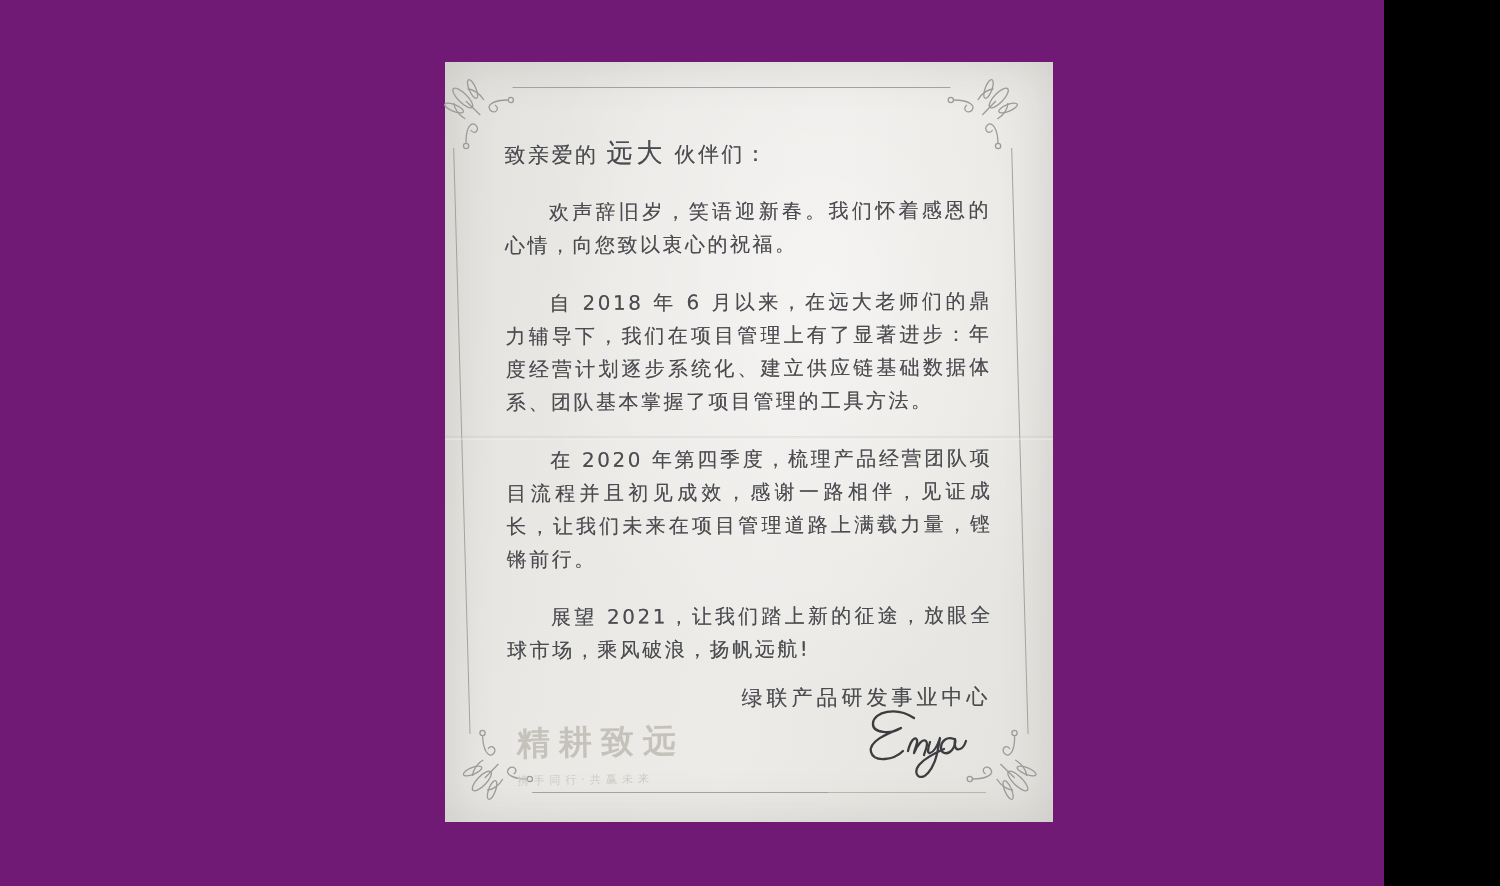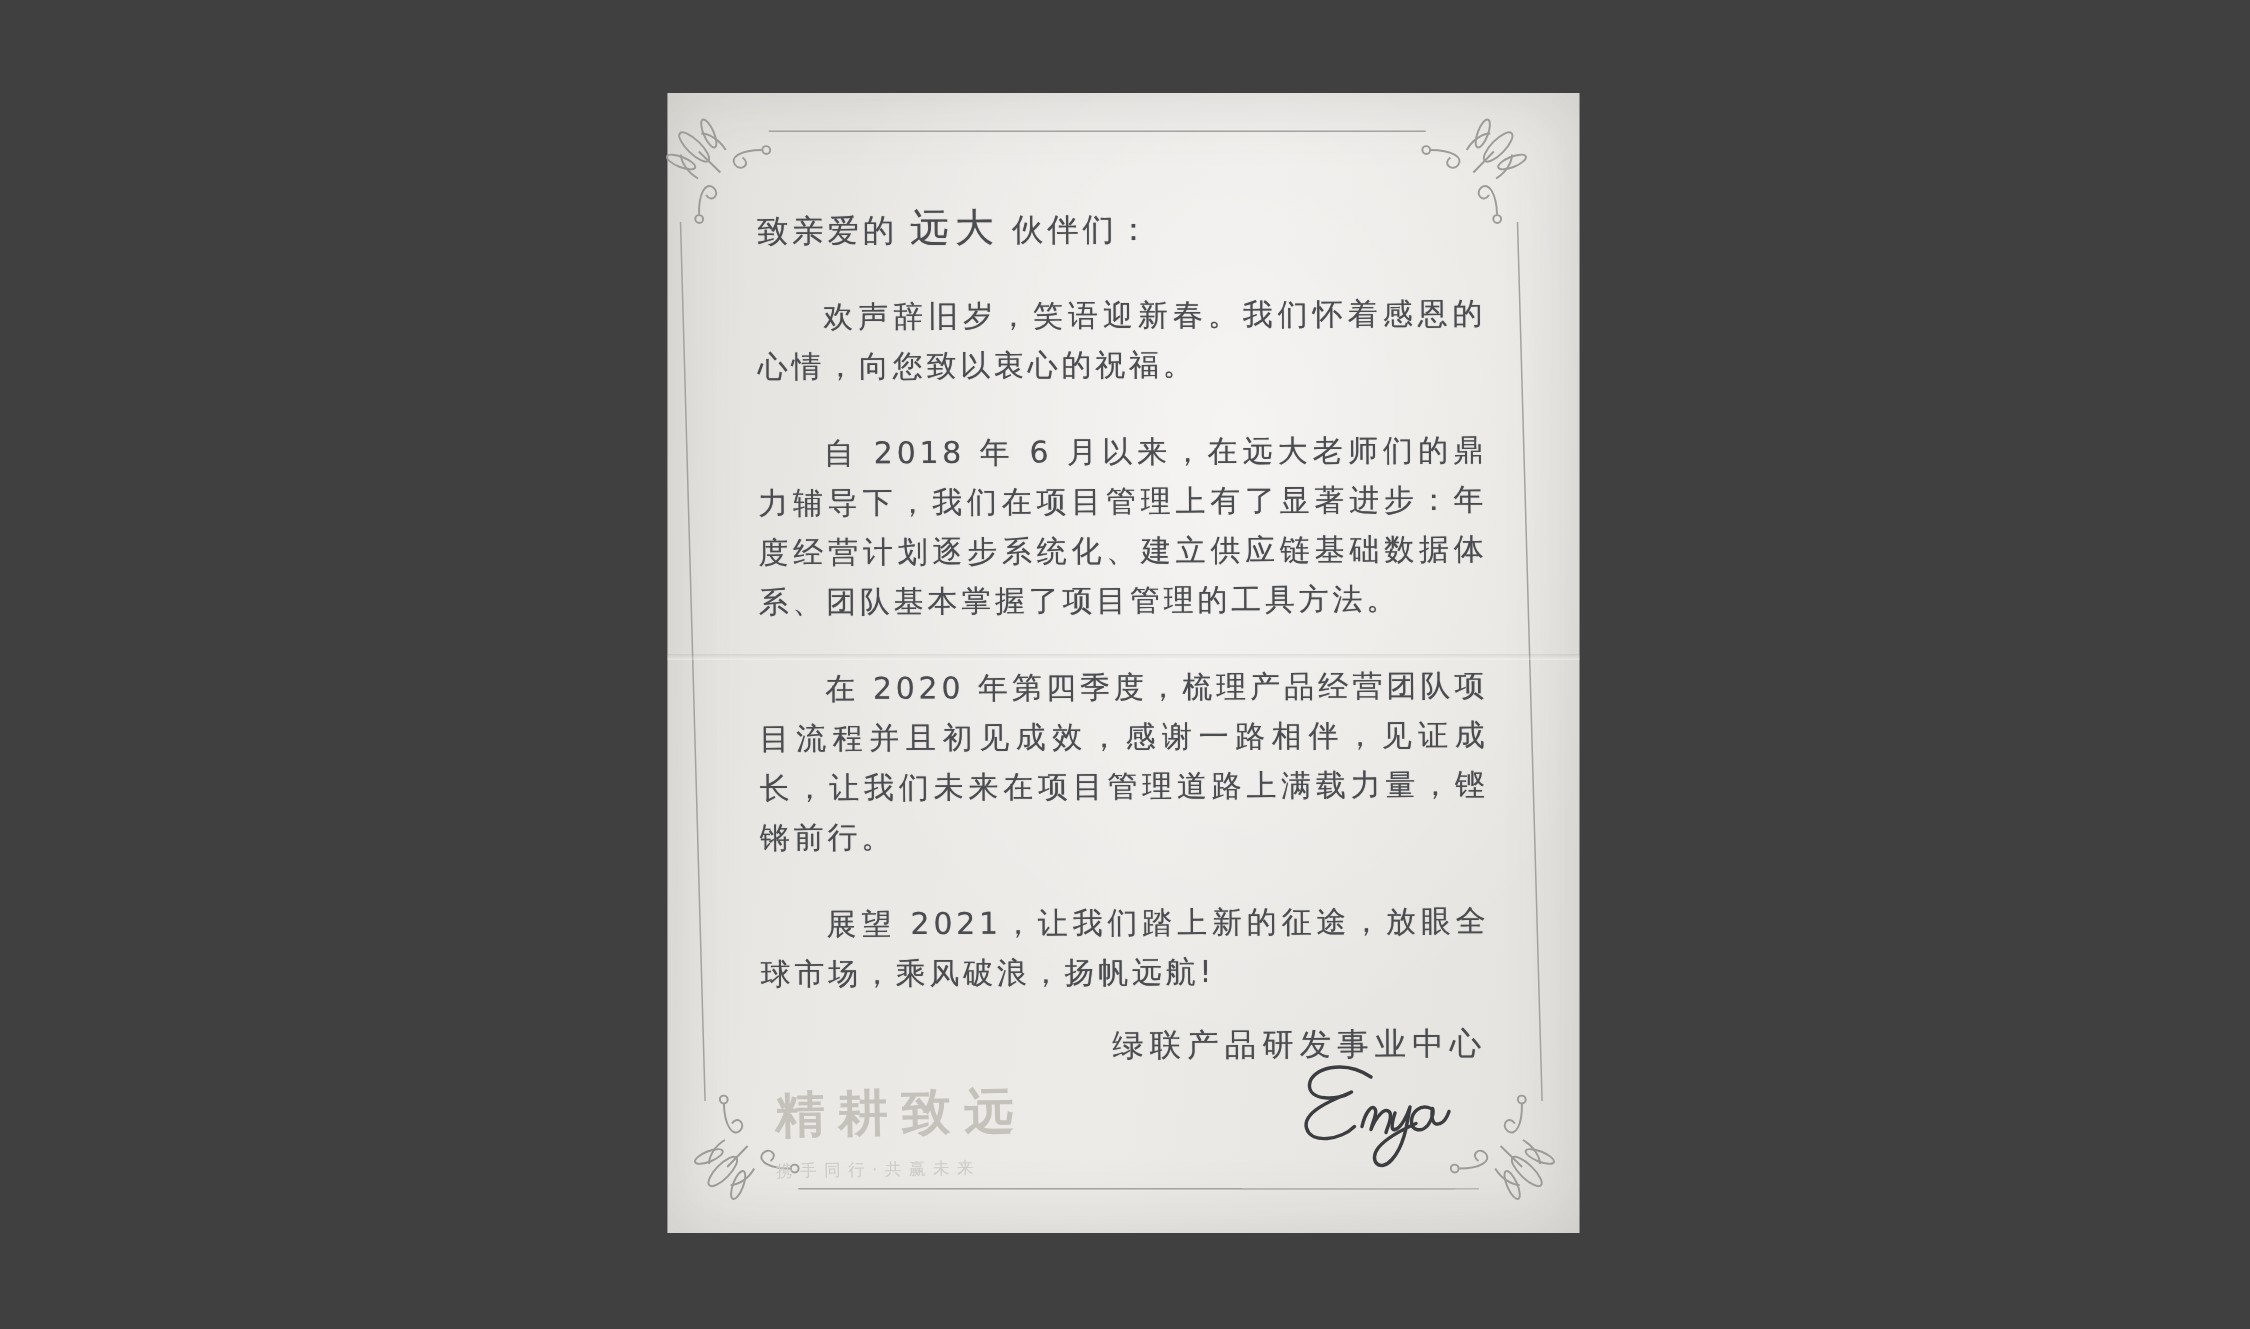--- a/index.html
+++ b/index.html
@@ -2,21 +2,21 @@
 <html><head>
 <meta charset="utf-8">
 <style>
   * { margin: 0; padding: 0; box-sizing: border-box; }
   html, body {
     width: 1500px; height: 886px;
     background: #000000;
     overflow: hidden;
     font-family: "DejaVu Sans", sans-serif;
   }
-  .stage { position: relative; width: 1500px; height: 886px; background: #404040; }
+  .stage { position: relative; width: 1384px; height: 886px; background: #701a75; }
 
   
   .paper {
     position: absolute;
     left: 445px; top: 62px;
     width: 608px; height: 760px;
     background:
       radial-gradient(ellipse at 62% 30%, rgba(255,255,255,0.45), rgba(255,255,255,0) 55%),
       linear-gradient(100deg, #e3e1dd 0%, #ebe9e6 30%, #edebe8 55%, #e8e6e2 80%, #e4e2de 100%);
     box-shadow: inset 0 0 50px rgba(90,88,84,0.18);

